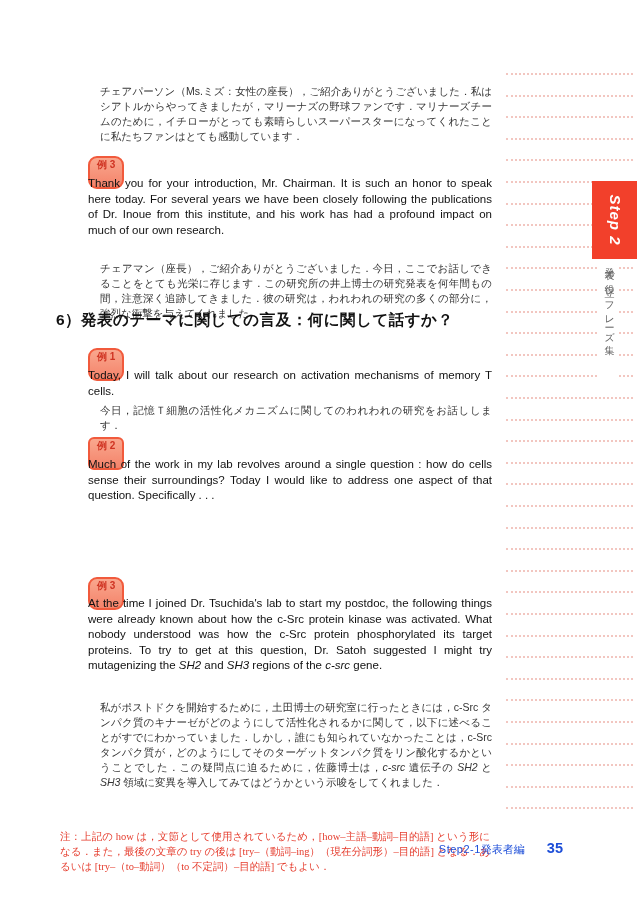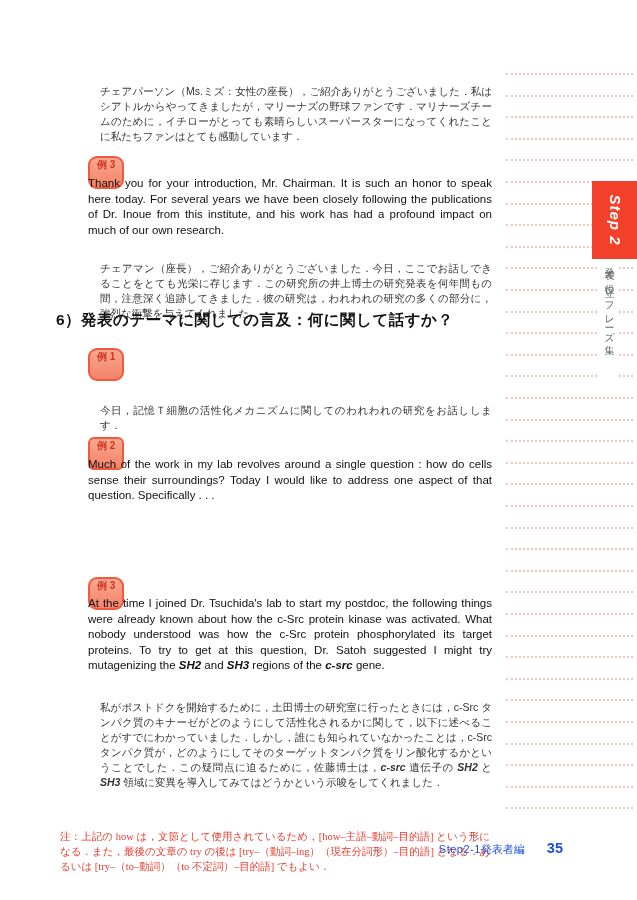--- a/index.html
+++ b/index.html
@@ -29,21 +29,21 @@
   
   .abs{position:absolute;}
   .eng{font-size:11.5px;line-height:15.5px;color:#111;text-align:justify;width:404px;left:88px;}
   .jp{font-size:10.5px;line-height:15px;color:#333;width:392px;left:100px;text-align:justify;}
   .heading{left:56px;font-size:15.5px;font-weight:bold;color:#111;letter-spacing:.5px;white-space:nowrap;}
   .badge{
     left:88px;display:inline-block;font-size:10px;font-weight:bold;
     color:#cf3322;background:linear-gradient(180deg,#f9a78e,#f4836a);
     border:2px solid #f15a3c;border-radius:9px;padding:0px 7px 16px 7px;line-height:13px;
   }
-  .it{font-style:italic;font-weight:bold;}
+  .it{font-style:italic;}
   .note{
     left:60px;width:430px;color:#e53b2c;font-size:10.5px;line-height:15px;
     font-family:"Liberation Serif","DejaVu Serif",serif;text-align:justify;margin-top:40px;
   }
   .footer{
     position:absolute;right:74px;top:840px;display:flex;align-items:baseline;color:#1d4ed8;
   }
   .footer .f-chap{font-size:11px;letter-spacing:.5px;}
   .footer .f-sec{font-size:11px;}
   .footer .f-page{font-size:14.5px;font-weight:bold;margin-left:22px;}
@@ -98,20 +98,21 @@
 
   <div class="abs jp" style="top:84px;">チェアパーソン（Ms.ミズ：女性の座長），ご紹介ありがとうございました．私はシアトルからやってきましたが，マリーナズの野球ファンです．マリナーズチームのために，イチローがとっても素晴らしいスーパースターになってくれたことに私たちファンはとても感動しています．</div>
 
   <div class="abs badge" style="top:156px;">例 3</div>
   <div class="abs eng" style="top:176px;">Thank you for your introduction, Mr. Chairman. It is such an honor to speak here today. For several years we have been closely following the publications of Dr. Inoue from this institute, and his work has had a profound impact on much of our own research.</div>
   <div class="abs jp" style="top:261px;">チェアマン（座長），ご紹介ありがとうございました．今日，ここでお話しできることをとても光栄に存じます．この研究所の井上博士の研究発表を何年間もの間，注意深く追跡してきました．彼の研究は，われわれの研究の多くの部分に，強烈な衝撃を与えてくれました．</div>
 
   <div class="abs heading" style="top:310px;">6）発表のテーマに関しての言及：何に関して話すか？</div>
 
   <div class="abs badge" style="top:348px;">例 1</div>
+  <div class="abs eng" style="top:368px;">Today, I will talk about our research on activation mechanisms of memory T cells.</div>
   <div class="abs jp" style="top:403px;">今日，記憶Ｔ細胞の活性化メカニズムに関してのわれわれの研究をお話しします．</div>
 
   <div class="abs badge" style="top:437px;border-radius:6px;">例 2</div>
   <div class="abs eng" style="top:457px;">Much of the work in my lab revolves around a single question : how do cells sense their surroundings?  Today I would like to address one aspect of that question. Specifically . . .</div>
 
   <div class="abs badge" style="top:577px;">例 3</div>
   <div class="abs eng" style="top:596px;">
     <span>At the time I joined Dr. Tsuchida's lab to start my postdoc, the following things were already known about how the c-Src protein kinase was activated. What nobody understood was how the c-Src protein phosphorylated its target proteins. To try to get at this question, Dr. Satoh suggested I might try mutagenizing the </span><span class="it">SH2</span><span> and </span><span class="it">SH3</span><span> regions of the </span><span class="it">c-src</span><span> gene.</span>
   </div>
   <div class="abs jp" style="top:700px;">

